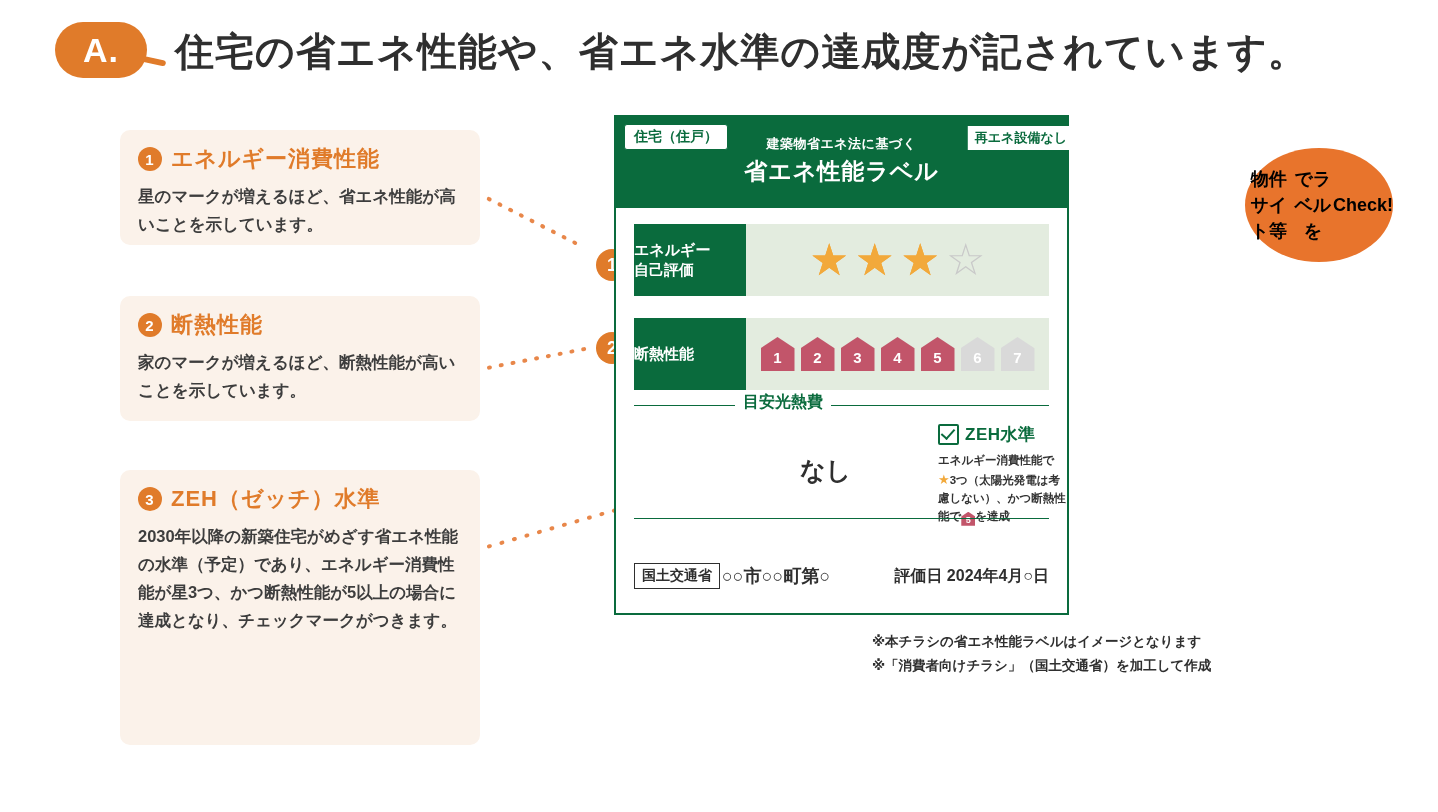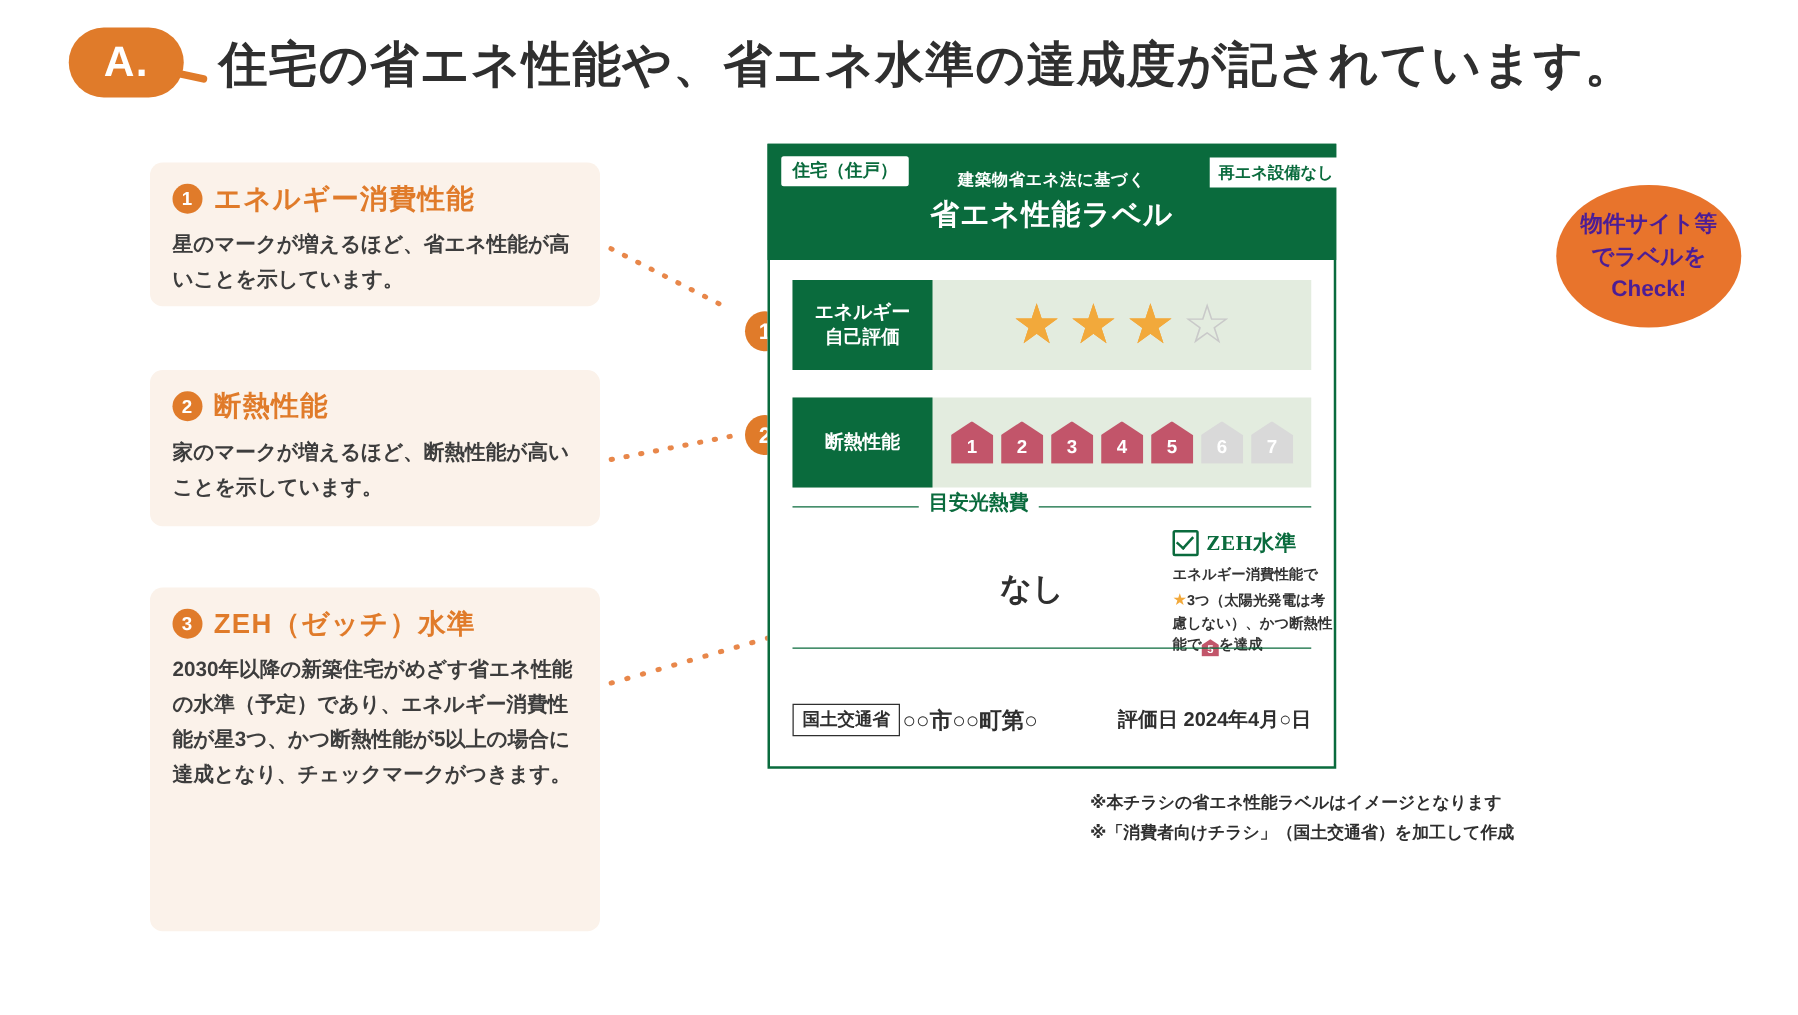--- a/index.html
+++ b/index.html
@@ -65,22 +65,22 @@
   .c3{left:914px;top:406px;}
   .dots{position:absolute;height:4px;}
   .dots i{
     position:absolute;top:0;width:5px;height:4px;background:#e8874a;border-radius:2px;
   }
 
   
   .bubble{
     position:absolute;left:1245px;top:148px;width:148px;height:114px;
     background:#e8742c;border-radius:50%/50%;
-    color:#4c1d95;font-size:18px;font-weight:bold;line-height:1.45;
-    display:flex;flex-direction:column;align-items:center;justify-content:center;
+    color:#000000;font-size:18px;font-weight:bold;line-height:1.45;
+    display:flex;flex-direction:row;align-items:center;justify-content:center;
     text-align:center;
   }
   .bubble-tail{
     position:absolute;left:1238px;top:206px;
     width:0;height:0;border:14px solid transparent;border-right-color:#e8742c;
     transform:rotate(-10deg);
   }
 
   
   .label-card{
@@ -104,21 +104,21 @@
 
   
   .row{
     position:absolute;left:634px;width:415px;height:72px;
     background:#e3ecdf;display:flex;align-items:center;
   }
   .row-energy{top:224px;}
   .row-insul{top:318px;}
   .row-head{
     width:112px;height:100%;background:#0a6b3d;color:#fff;
-    display:flex;flex-direction:column;align-items:center;justify-content:center;
+    display:flex;flex-direction:column;justify-content:center;
     font-size:15px;font-weight:bold;line-height:1.35;flex:0 0 auto;
   }
   .row-head span{display:block;}
   .row-content{flex:1;display:flex;align-items:center;justify-content:center;gap:6px;}
 
   .star{font-size:44px;line-height:1;}
   .star.on{color:#f2a93b;text-shadow:0 0 0 #f2a93b;}
   .star.off{color:#c9c9c9;}
 
   .hse{
@@ -156,21 +156,21 @@
   .zeh{position:absolute;left:938px;top:423px;width:120px;}
   .zeh-head{display:flex;align-items:center;gap:6px;}
   .chk{
     width:17px;height:17px;border:2px solid #0a6b3d;border-radius:2px;
     position:relative;flex:0 0 auto;background:#fff;
   }
   .chk:after{
     content:"";position:absolute;left:4px;top:0px;width:6px;height:11px;
     border:solid #0a6b3d;border-width:0 2.5px 2.5px 0;transform:rotate(42deg);
   }
-  .zeh-title{font-size:17px;font-weight:bold;color:#0a6b3d;letter-spacing:.5px;font-family:Liberation Serif, serif;}
+  .zeh-title{font-size:17px;font-weight:bold;color:#0a6b3d;letter-spacing:.5px;}
   .zeh-desc{
     position:absolute;left:938px;top:452px;width:132px;
     font-size:11.5px;line-height:1.55;color:#333;font-weight:bold;
   }
   .mini-star{color:#f2a93b;font-size:13px;}
   .mini-hse{
     display:inline-block;width:14px;height:14px;background:#c2556a;color:#fff;
     clip-path:polygon(50% 0,100% 33%,100% 100%,0 100%,0 33%);
     font-size:9px;text-align:center;line-height:16px;vertical-align:-3px;
   }

